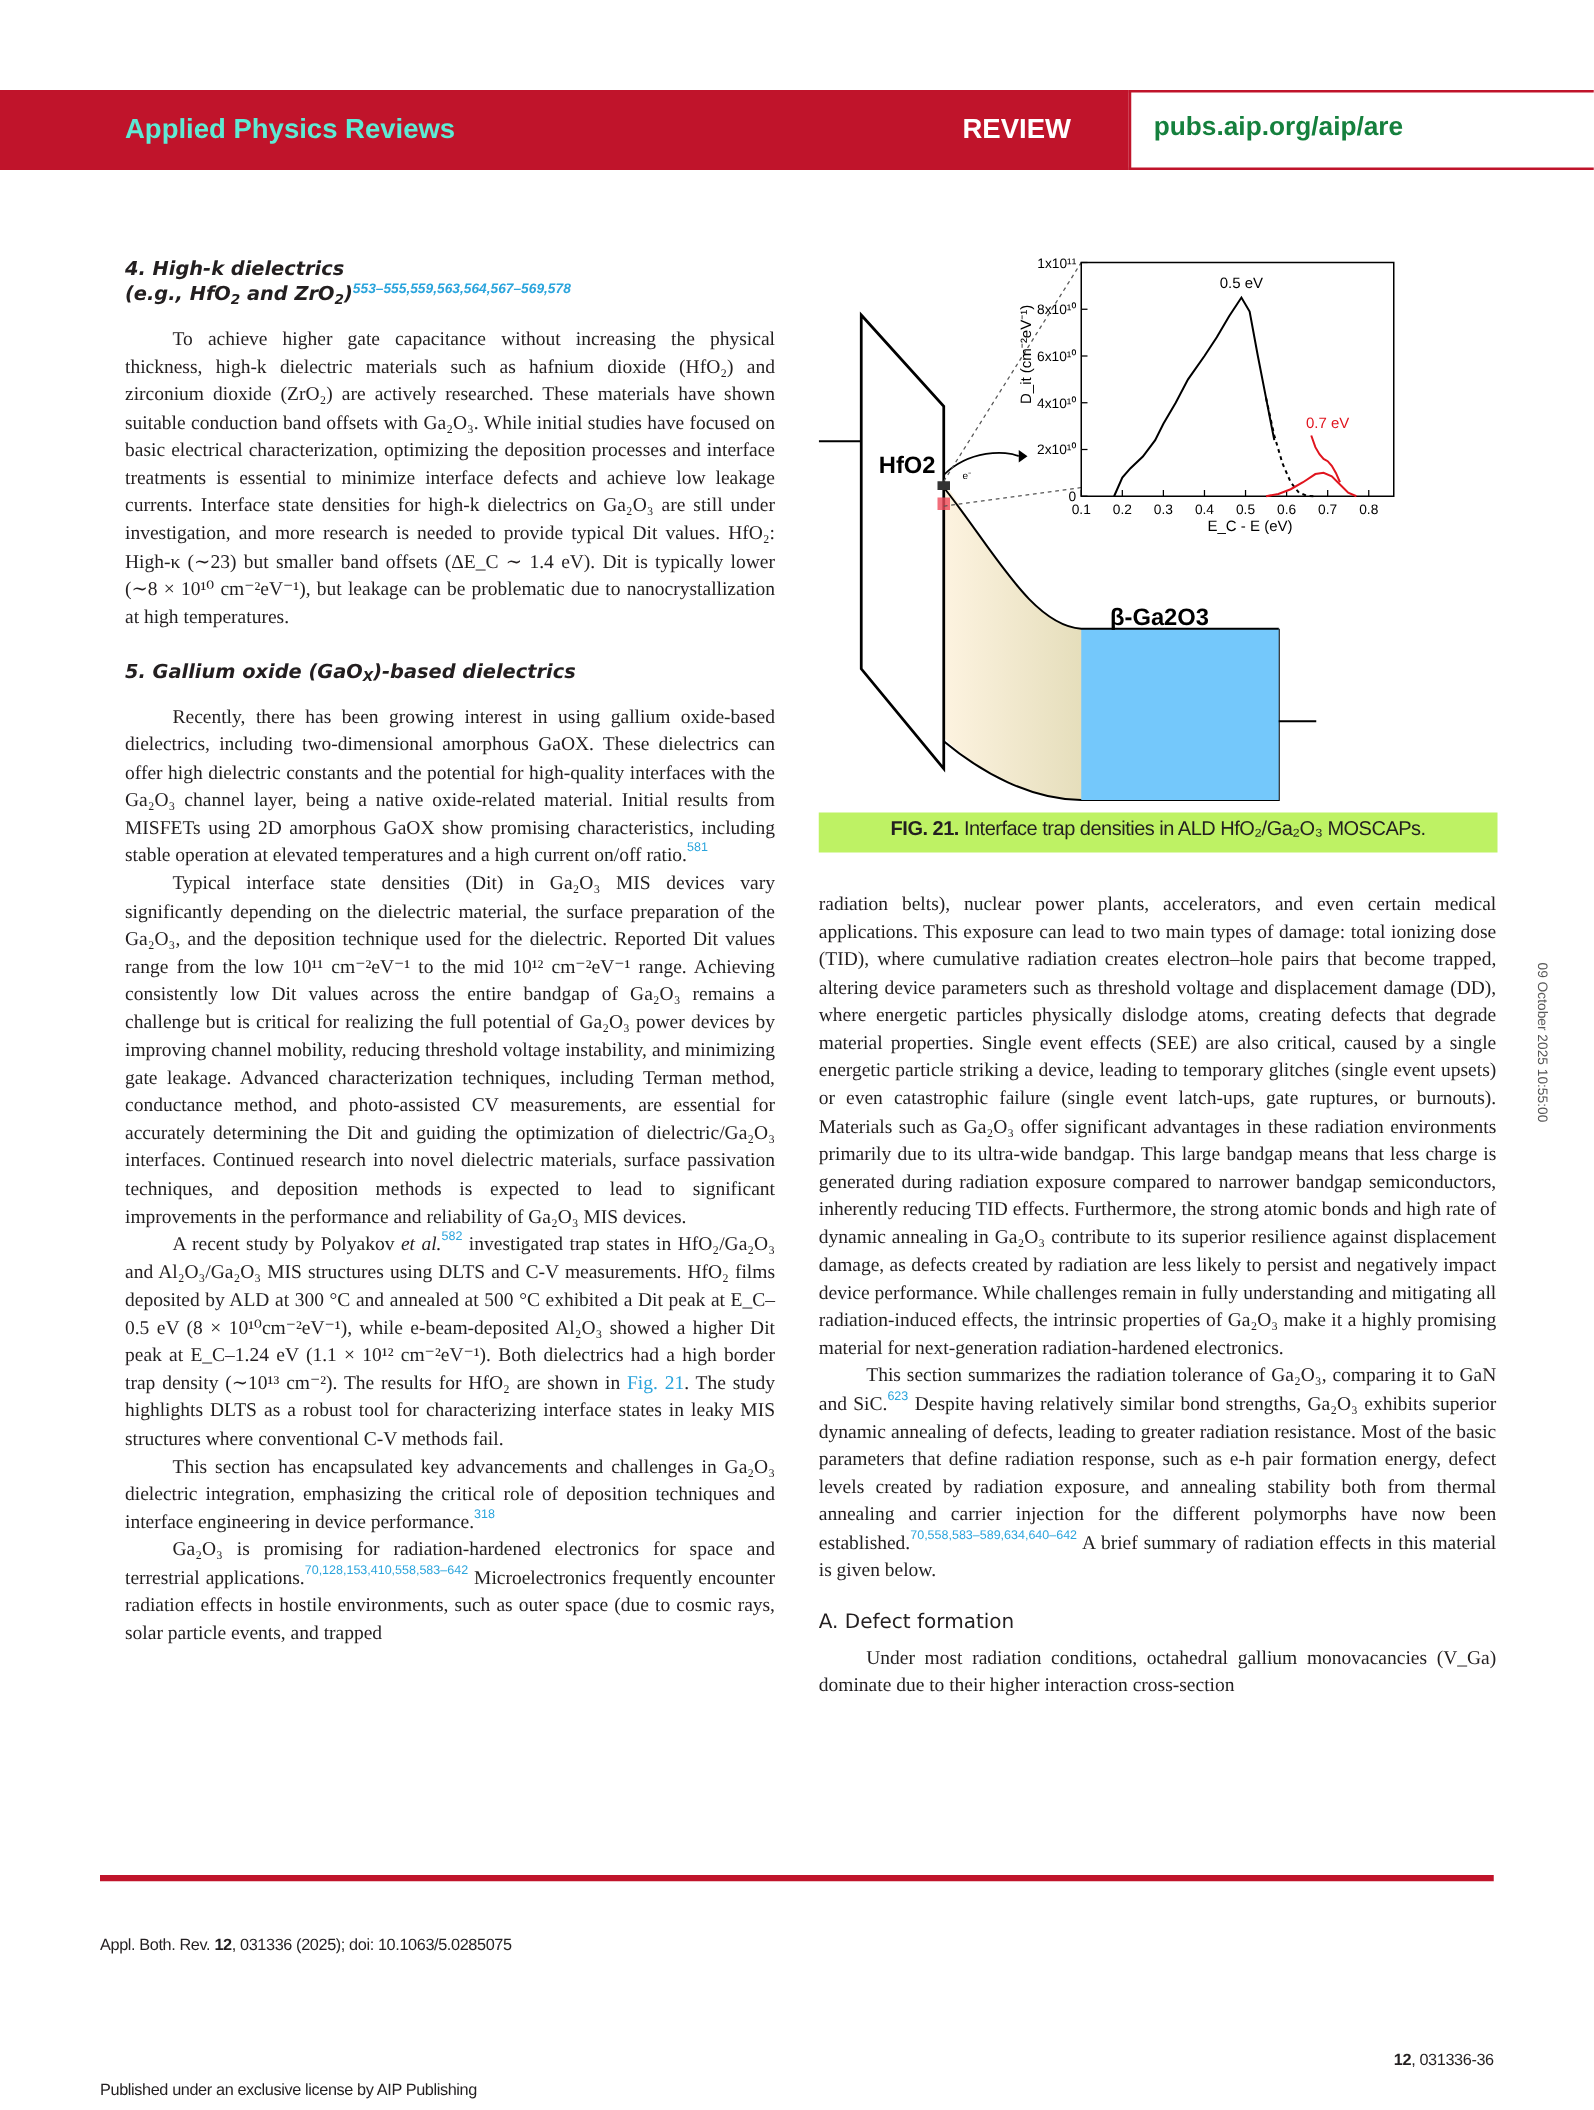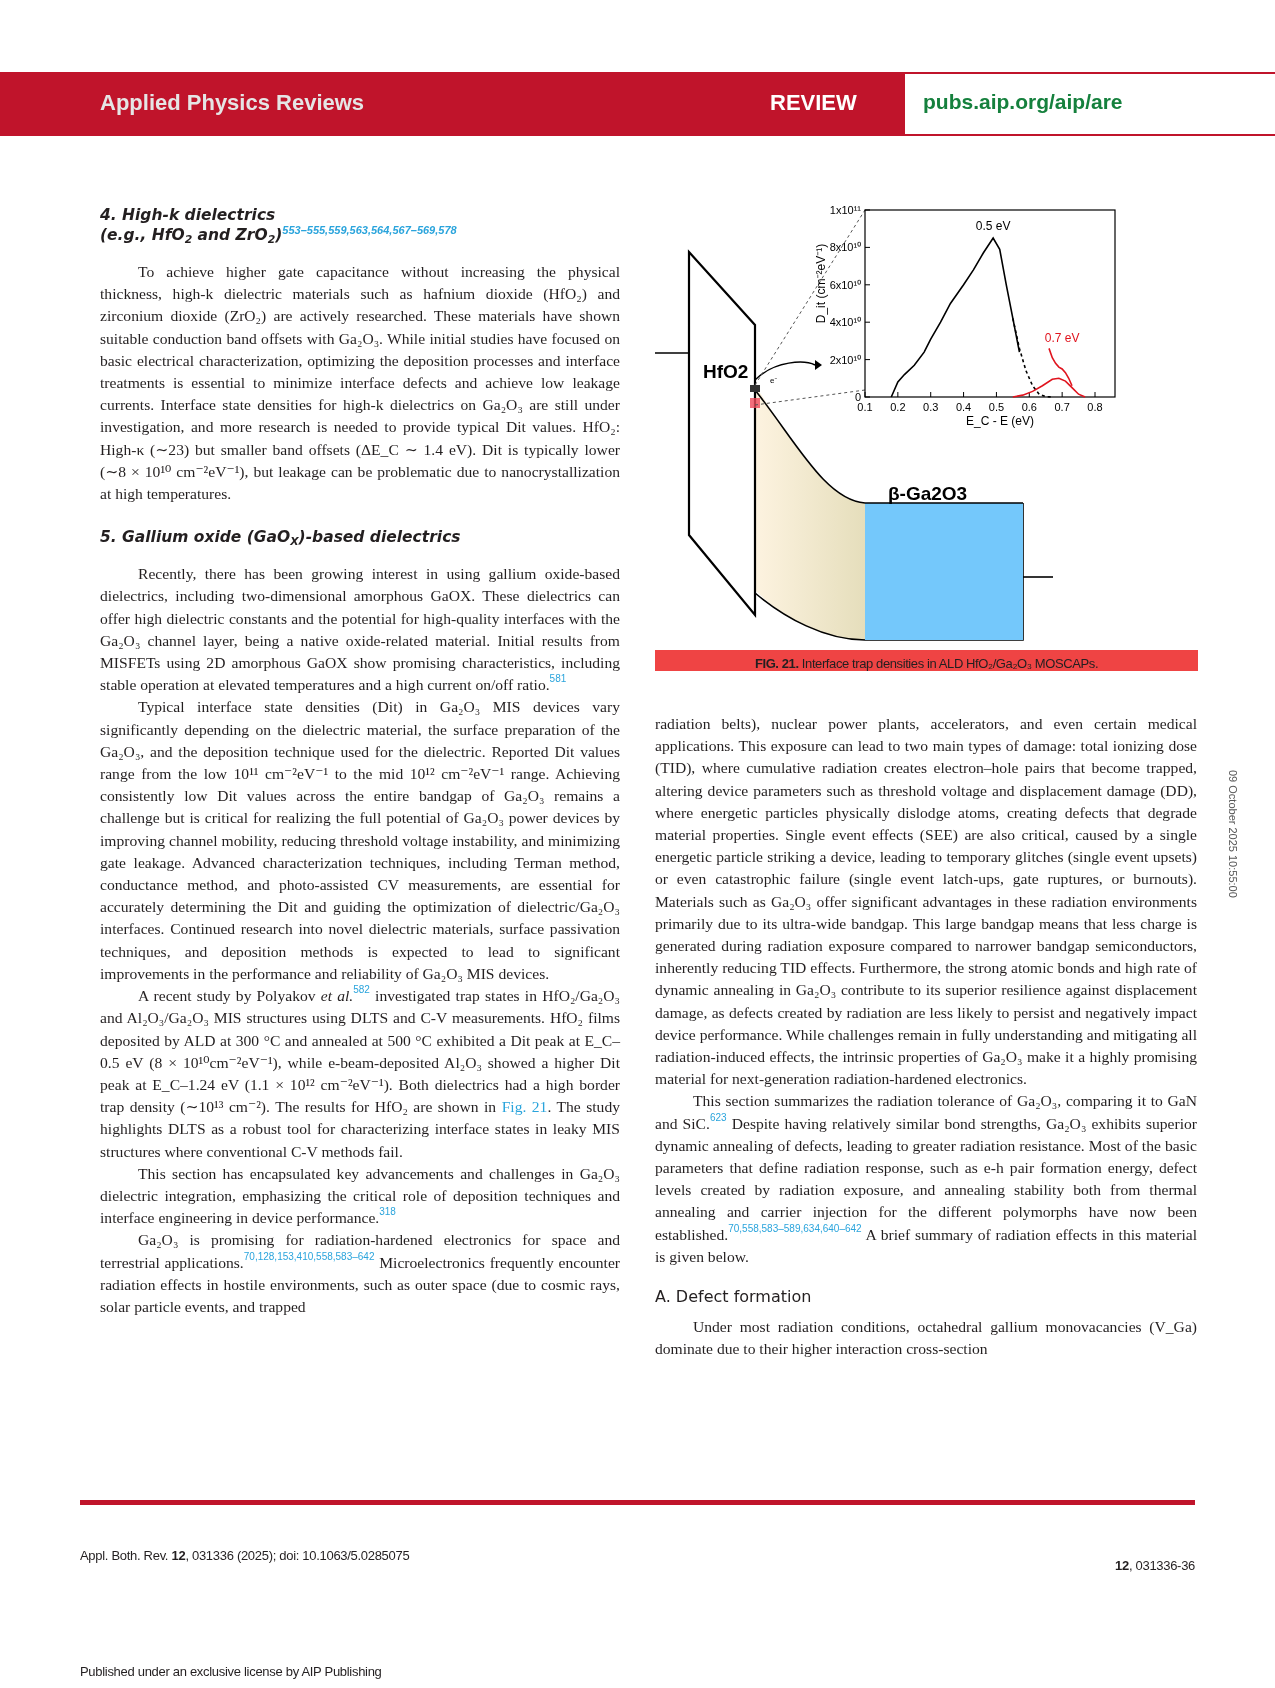--- a/index.html
+++ b/index.html
@@ -1,33 +1,33 @@
 <!DOCTYPE html>
 <html><head>
 <meta charset="utf-8">
 <style>
   html,body{margin:0;padding:0;background:#fff;}
   body{width:1275px;height:1688px;position:relative;overflow:hidden;font-family:"Liberation Serif","DejaVu Serif",serif;color:#231f20;}
   .hdr{position:absolute;top:72px;left:0;height:64px;width:905px;background:#c0142b;}
-  .hdr-title{position:absolute;left:100px;top:18px;font-family:"Liberation Sans",sans-serif;font-weight:bold;font-size:22px;color:#e5e5e5;}
+  .hdr-title{position:absolute;left:100px;top:18px;font-family:"Liberation Sans",sans-serif;font-weight:bold;font-size:22px;color:#5eead4;}
   .hdr-review{position:absolute;left:770px;top:18px;font-family:"Liberation Sans",sans-serif;font-weight:bold;font-size:22px;color:#fff;}
   .hdr-url{position:absolute;left:903px;top:72px;width:372px;height:60px;border:2px solid #c0142b;border-right:none;background:#fff;}
   .hdr-url span{position:absolute;left:18px;top:16px;font-family:"Liberation Sans",sans-serif;font-weight:bold;font-size:21px;color:#15803d;}
   .col{position:absolute;font-size:15.6px;line-height:22.2px;text-align:justify;}
   .col p{margin:0;text-indent:38px;}
   .col p.ni{text-indent:0;}
   .sub{font-size:70%;vertical-align:-3px;line-height:0;}
   .ref{color:#2aa4dc;font-family:"Liberation Sans",sans-serif;font-size:10px;vertical-align:8px;line-height:0;}
   .link{color:#2aa4dc;}
   .h4{font-family:"DejaVu Sans",sans-serif;font-weight:bold;font-style:italic;font-size:15.5px;line-height:20px;margin:0 0 16px 0;color:#231f20;}
   .h4 .ref{font-style:italic;font-weight:bold;font-size:11px;vertical-align:6px;}
   .h2{font-family:"DejaVu Sans",sans-serif;font-weight:bold;font-size:16.5px;margin:6px 0 8px 0;letter-spacing:0.3px;}
   .h3{font-family:"DejaVu Sans",sans-serif;font-weight:normal;font-size:16px;margin:0 0 8px 0;}
   .fig{position:absolute;left:655px;top:200px;width:545px;height:445px;}
-  .caption{position:absolute;left:655px;top:650px;width:543px;height:21px;background:#ef4444;font-family:"Liberation Sans",sans-serif;font-size:13px;line-height:28px;text-align:center;letter-spacing:-0.4px;}
+  .caption{position:absolute;left:655px;top:650px;width:543px;height:32px;background:#bef264;font-family:"Liberation Sans",sans-serif;font-size:16px;line-height:28px;text-align:center;letter-spacing:-0.4px;}
   .caption b{font-weight:bold;}
   .footline{position:absolute;left:80px;top:1500px;width:1115px;height:5px;background:#c0142b;}
   .foot{position:absolute;font-family:"Liberation Sans",sans-serif;font-size:13px;color:#231f20;letter-spacing:-0.3px;}
   .sidestamp{position:absolute;left:1239px;top:770px;transform:rotate(90deg);transform-origin:left top;font-family:"Liberation Sans",sans-serif;font-size:11px;color:#555;white-space:nowrap;}
 </style>
 </head>
 <body>
 
 <div class="hdr">
   <span class="hdr-title">Applied Physics Reviews</span>
@@ -130,13 +130,13 @@
   <div style="height:18px"></div>
   <div class="h3">A. Defect formation</div>
   <p>Under most radiation conditions, octahedral gallium monovacancies (V_Ga) dominate due to their higher interaction cross-section</p>
 </div>
 
 <div class="sidestamp">09 October 2025 10:55:00</div>
 
 <div class="footline"></div>
 <div class="foot" style="left:80px;top:1548px;"><span>Appl. Both. Rev. </span><b>12</b><span>, 031336 (2025); doi: 10.1063/5.0285075</span></div>
 <div class="foot" style="left:80px;top:1664px;">Published under an exclusive license by AIP Publishing</div>
-<div class="foot" style="right:80px;top:1558px;margin-left:48px;"><b>12</b><span>, 031336-36</span></div>
+<div class="foot" style="right:80px;top:1640px;margin-left:48px;"><b>12</b><span>, 031336-36</span></div>
 
 </body></html>

